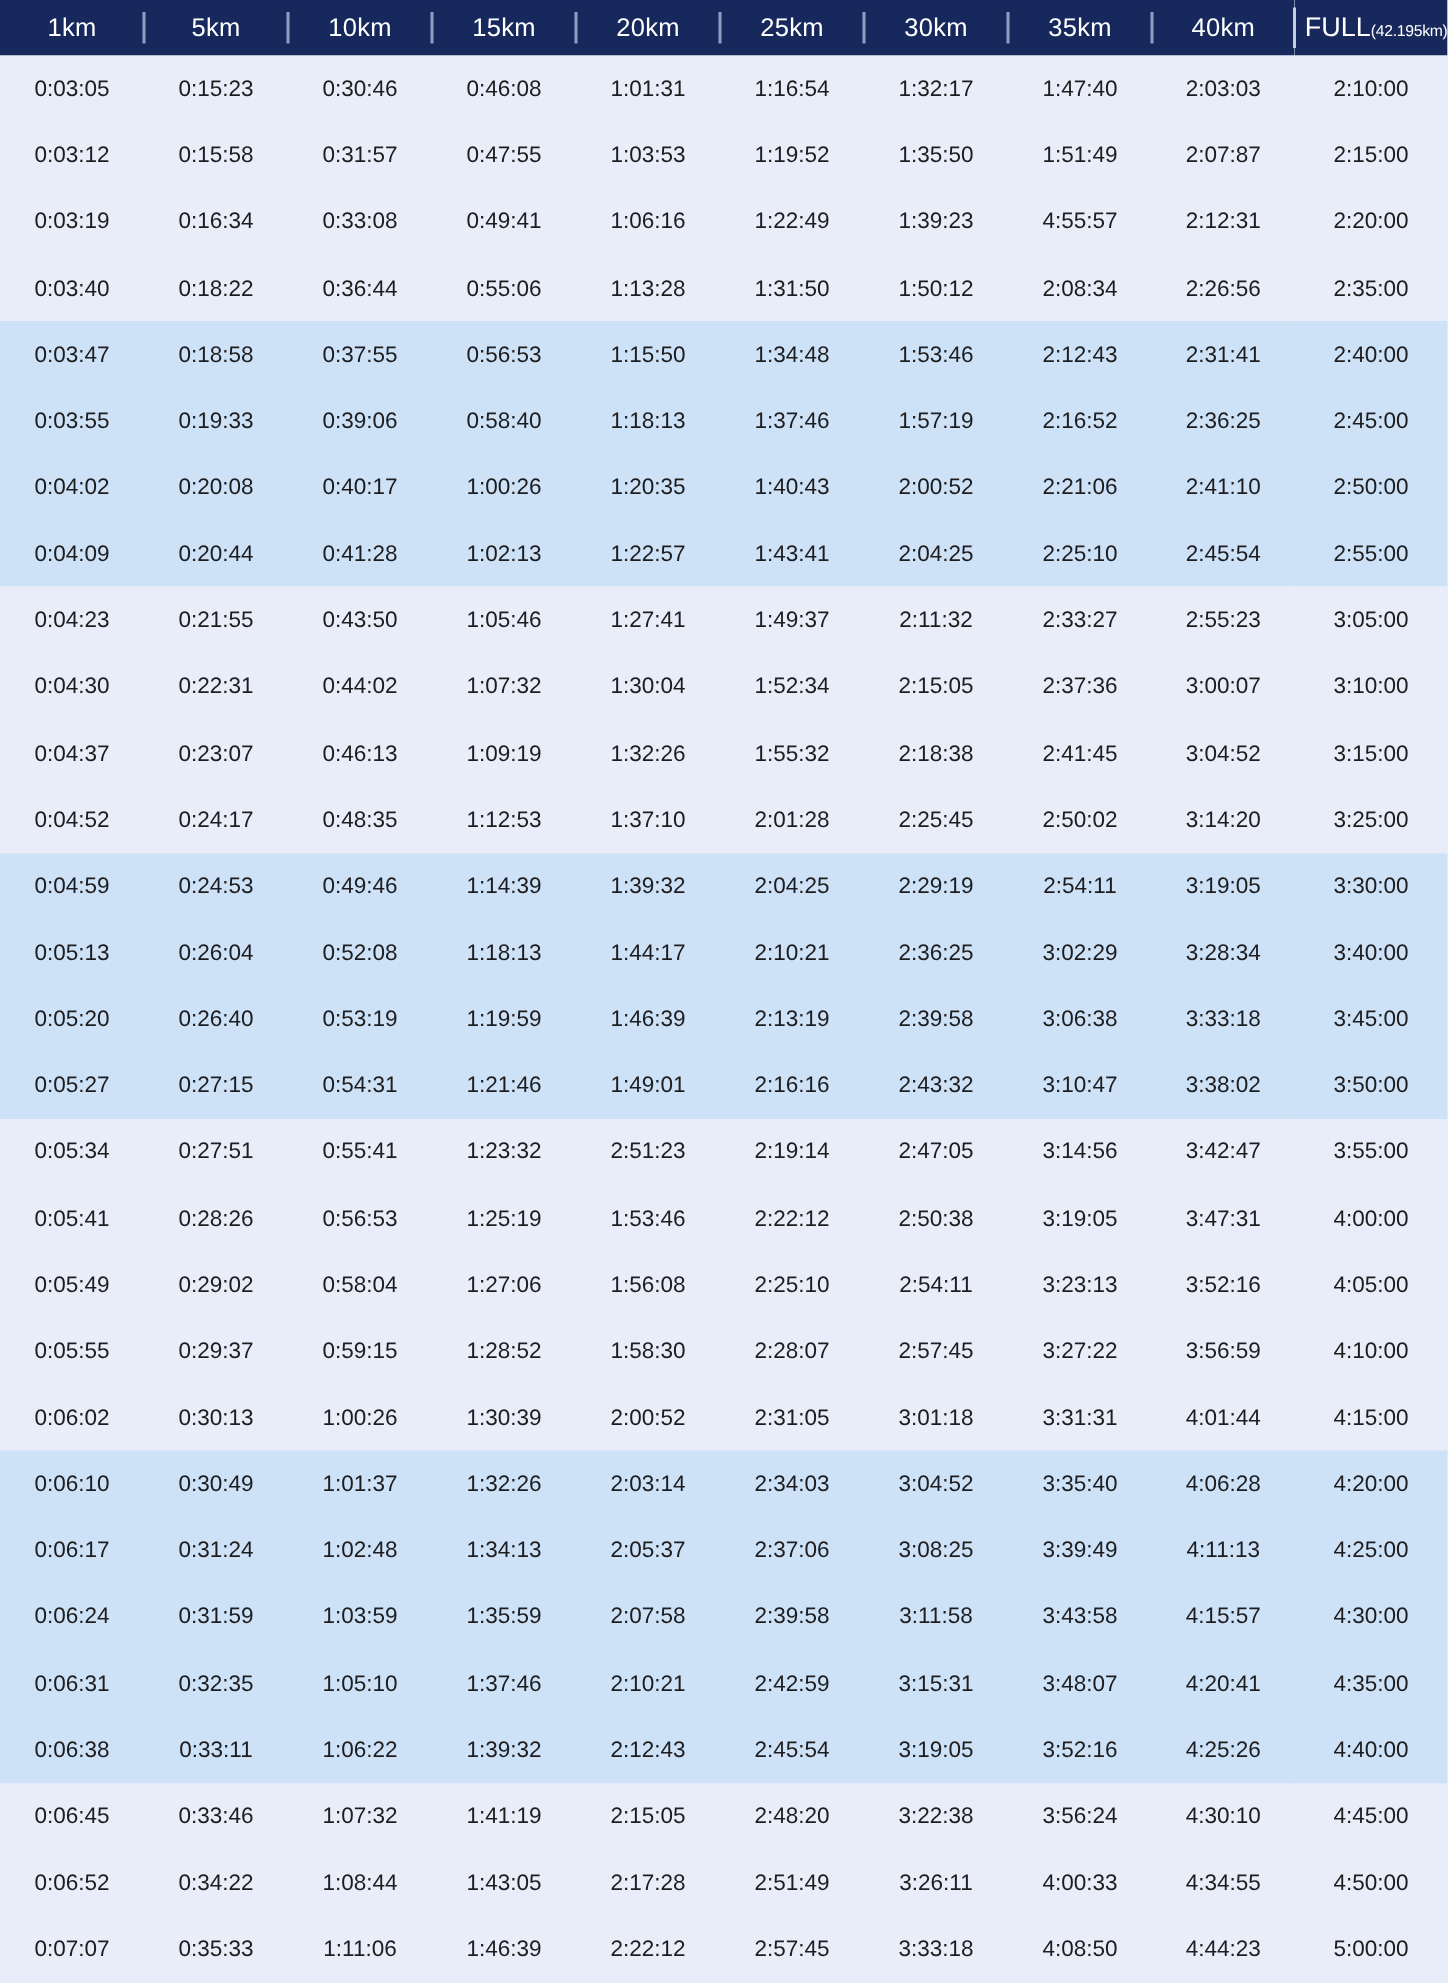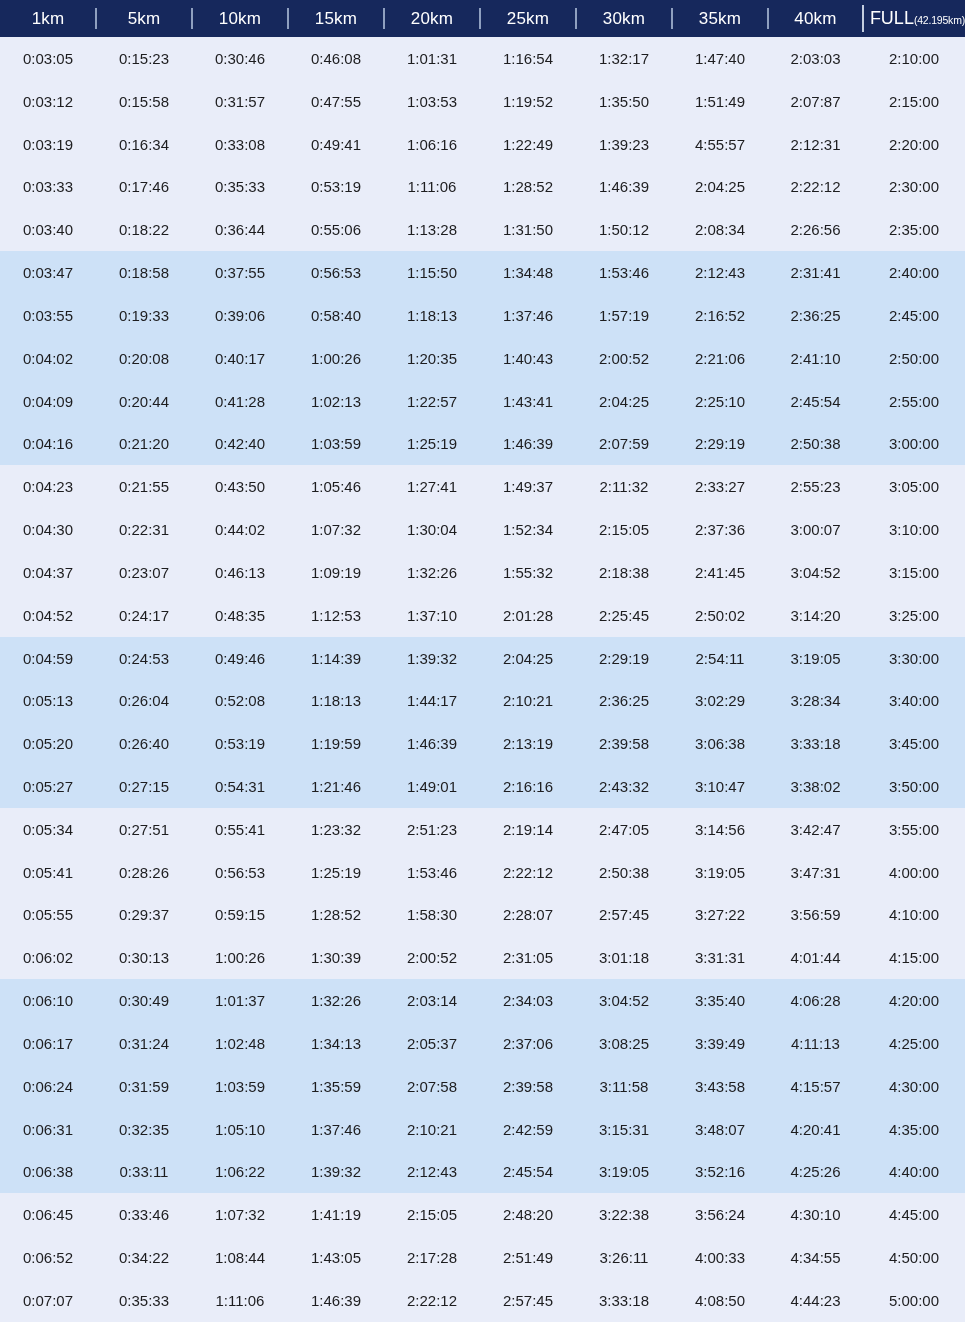--- a/index.html
+++ b/index.html
@@ -105,32 +105,20 @@
         <td>0:33:08</td>
         <td>0:49:41</td>
         <td>1:06:16</td>
         <td>1:22:49</td>
         <td>1:39:23</td>
         <td>4:55:57</td>
         <td>2:12:31</td>
         <td>2:20:00</td>
       </tr>
       <tr class="band-light">
-        <td>0:03:33</td>
-        <td>0:17:46</td>
-        <td>0:35:33</td>
-        <td>0:53:19</td>
-        <td>1:11:06</td>
-        <td>1:28:52</td>
-        <td>1:46:39</td>
-        <td>2:04:25</td>
-        <td>2:22:12</td>
-        <td>2:30:00</td>
-      </tr>
-      <tr class="band-light">
         <td>0:03:40</td>
         <td>0:18:22</td>
         <td>0:36:44</td>
         <td>0:55:06</td>
         <td>1:13:28</td>
         <td>1:31:50</td>
         <td>1:50:12</td>
         <td>2:08:34</td>
         <td>2:26:56</td>
         <td>2:35:00</td>
@@ -176,32 +164,20 @@
         <td>0:20:44</td>
         <td>0:41:28</td>
         <td>1:02:13</td>
         <td>1:22:57</td>
         <td>1:43:41</td>
         <td>2:04:25</td>
         <td>2:25:10</td>
         <td>2:45:54</td>
         <td>2:55:00</td>
       </tr>
-      <tr class="band-blue">
-        <td>0:04:16</td>
-        <td>0:21:20</td>
-        <td>0:42:40</td>
-        <td>1:03:59</td>
-        <td>1:25:19</td>
-        <td>1:46:39</td>
-        <td>2:07:59</td>
-        <td>2:29:19</td>
-        <td>2:50:38</td>
-        <td>3:00:00</td>
-      </tr>
       <tr class="band-light">
         <td>0:04:23</td>
         <td>0:21:55</td>
         <td>0:43:50</td>
         <td>1:05:46</td>
         <td>1:27:41</td>
         <td>1:49:37</td>
         <td>2:11:32</td>
         <td>2:33:27</td>
         <td>2:55:23</td>
@@ -309,20 +285,32 @@
         <td>0:56:53</td>
         <td>1:25:19</td>
         <td>1:53:46</td>
         <td>2:22:12</td>
         <td>2:50:38</td>
         <td>3:19:05</td>
         <td>3:47:31</td>
         <td>4:00:00</td>
       </tr>
       <tr class="band-light">
+        <td>0:05:49</td>
+        <td>0:29:02</td>
+        <td>0:58:04</td>
+        <td>1:27:06</td>
+        <td>1:56:08</td>
+        <td>2:25:10</td>
+        <td>2:54:11</td>
+        <td>3:23:13</td>
+        <td>3:52:16</td>
+        <td>4:05:00</td>
+      </tr>
+      <tr class="band-light">
         <td>0:05:55</td>
         <td>0:29:37</td>
         <td>0:59:15</td>
         <td>1:28:52</td>
         <td>1:58:30</td>
         <td>2:28:07</td>
         <td>2:57:45</td>
         <td>3:27:22</td>
         <td>3:56:59</td>
         <td>4:10:00</td>

